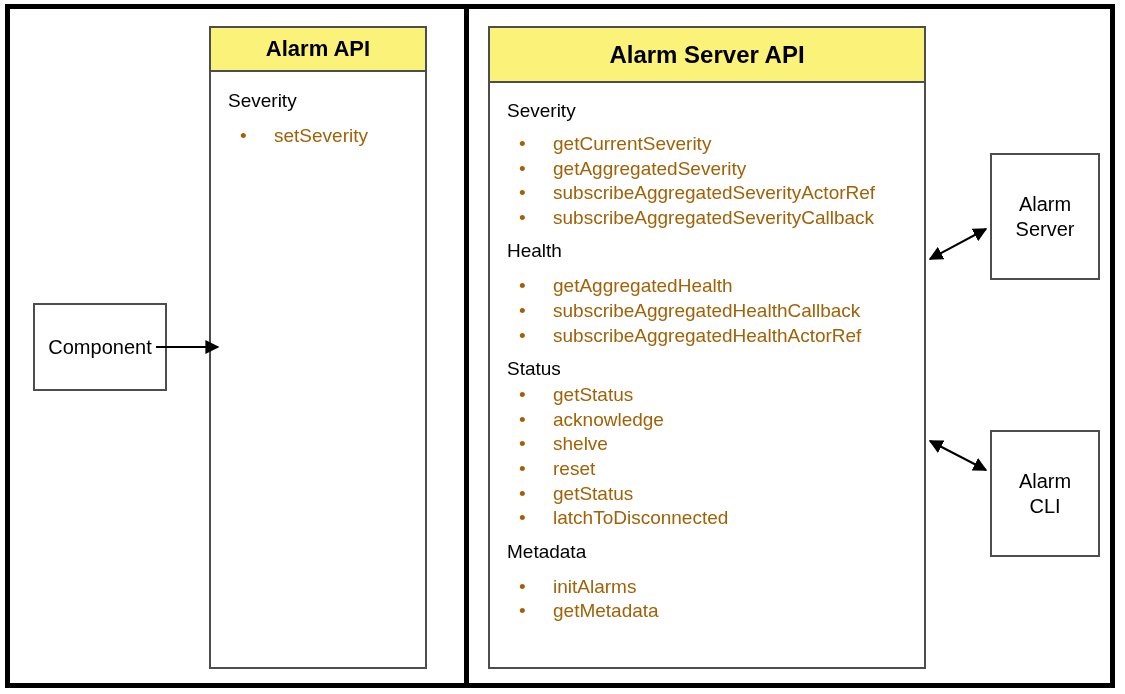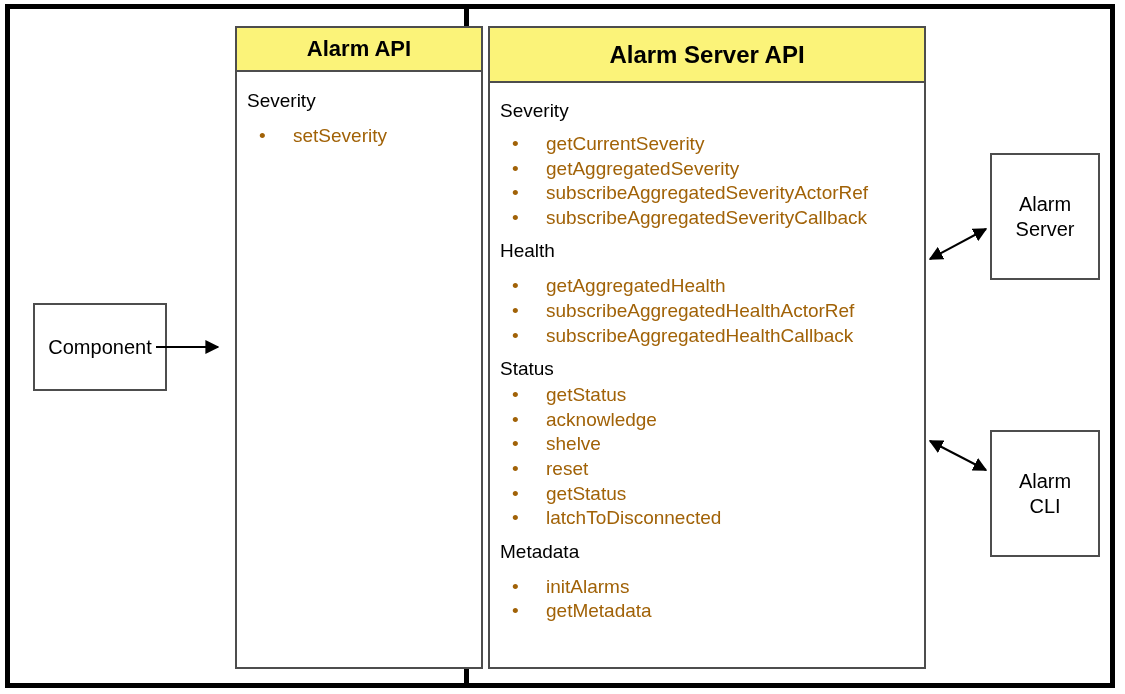--- a/index.html
+++ b/index.html
@@ -67,21 +67,21 @@
     border-bottom: 2px solid #4d4d4d;
     text-align: center;
     font-weight: bold;
     color: #000000;
     display: flex;
     align-items: center;
     justify-content: center;
     box-sizing: border-box;
   }
   .api-body {
-    padding: 6px 0 0 0;
+    padding: 6px 0 0 7px;
     box-sizing: border-box;
   }
 
   .section-title {
     font-size: 19px;
     line-height: 26px;
     padding-left: 10px;
     color: #000000;
   }
   .method-list {
@@ -119,21 +119,21 @@
 
 <div id="canvas">
 
   <div class="outer-frame"></div>
   <div class="frame-divider"></div>
 
   <div class="plain-box" style="left:33px; top:303px; width:134px; height:88px;">
     <span>Component</span>
   </div>
 
-  <div class="api-card" style="left:235px; top:26px; width:248px; height:643px;">
+  <div class="api-card" style="left:209px; top:26px; width:218px; height:643px;">
     <div class="api-header" style="height:44px; font-size:22px;">
       <span>Alarm API</span>
     </div>
     <div class="api-body">
 
       <div class="section-title" style="margin-top:10px;">Severity</div>
       <ul class="method-list" style="margin-top:10px;">
         <li class="method-item">
           <span class="bullet">•</span><span>setSeverity</span>
         </li>
@@ -163,24 +163,24 @@
           <span class="bullet">•</span><span>subscribeAggregatedSeverityCallback</span>
         </li>
       </ul>
 
       <div class="section-title" style="margin-top:6px;">Health</div>
       <ul class="method-list" style="margin-top:10px;">
         <li class="method-item">
           <span class="bullet">•</span><span>getAggregatedHealth</span>
         </li>
         <li class="method-item">
+          <span class="bullet">•</span><span>subscribeAggregatedHealthCallback</span>
+        </li>
+        <li class="method-item">
           <span class="bullet">•</span><span>subscribeAggregatedHealthActorRef</span>
-        </li>
-        <li class="method-item">
-          <span class="bullet">•</span><span>subscribeAggregatedHealthCallback</span>
         </li>
       </ul>
 
       <div class="section-title" style="margin-top:6px;">Status</div>
       <ul class="method-list" style="margin-top:1px;">
         <li class="method-item">
           <span class="bullet">•</span><span>getStatus</span>
         </li>
         <li class="method-item">
           <span class="bullet">•</span><span>acknowledge</span>

